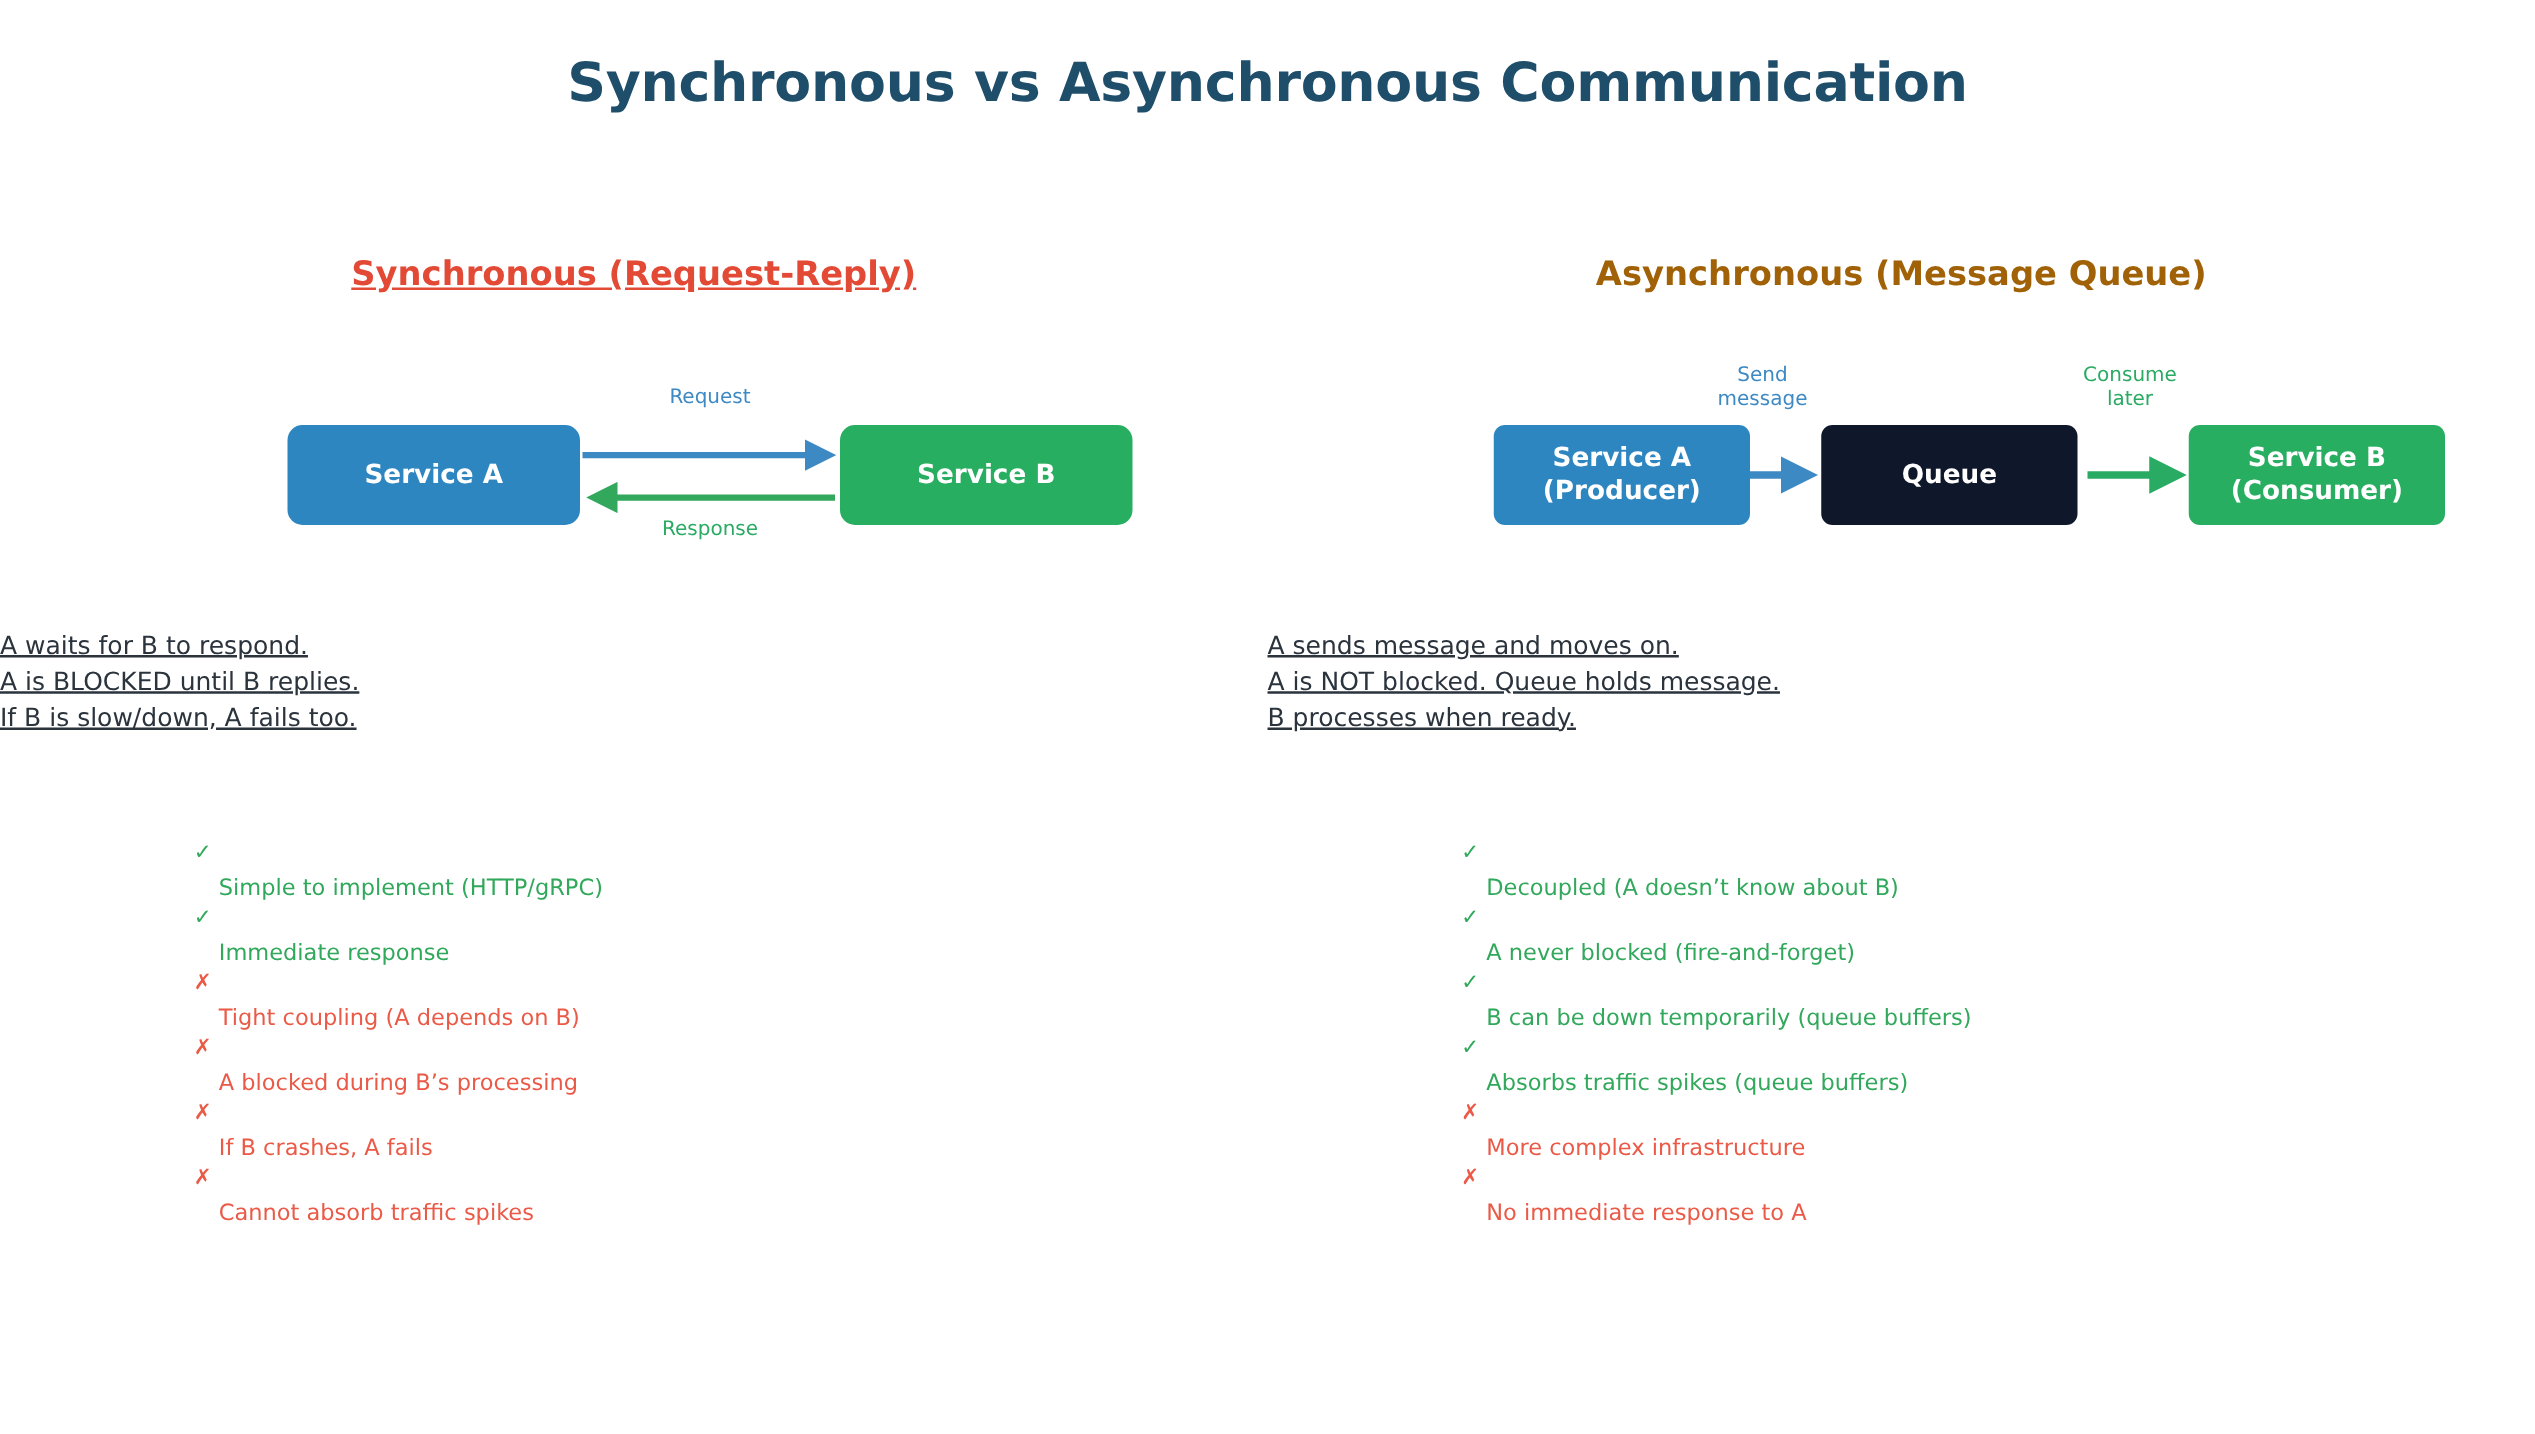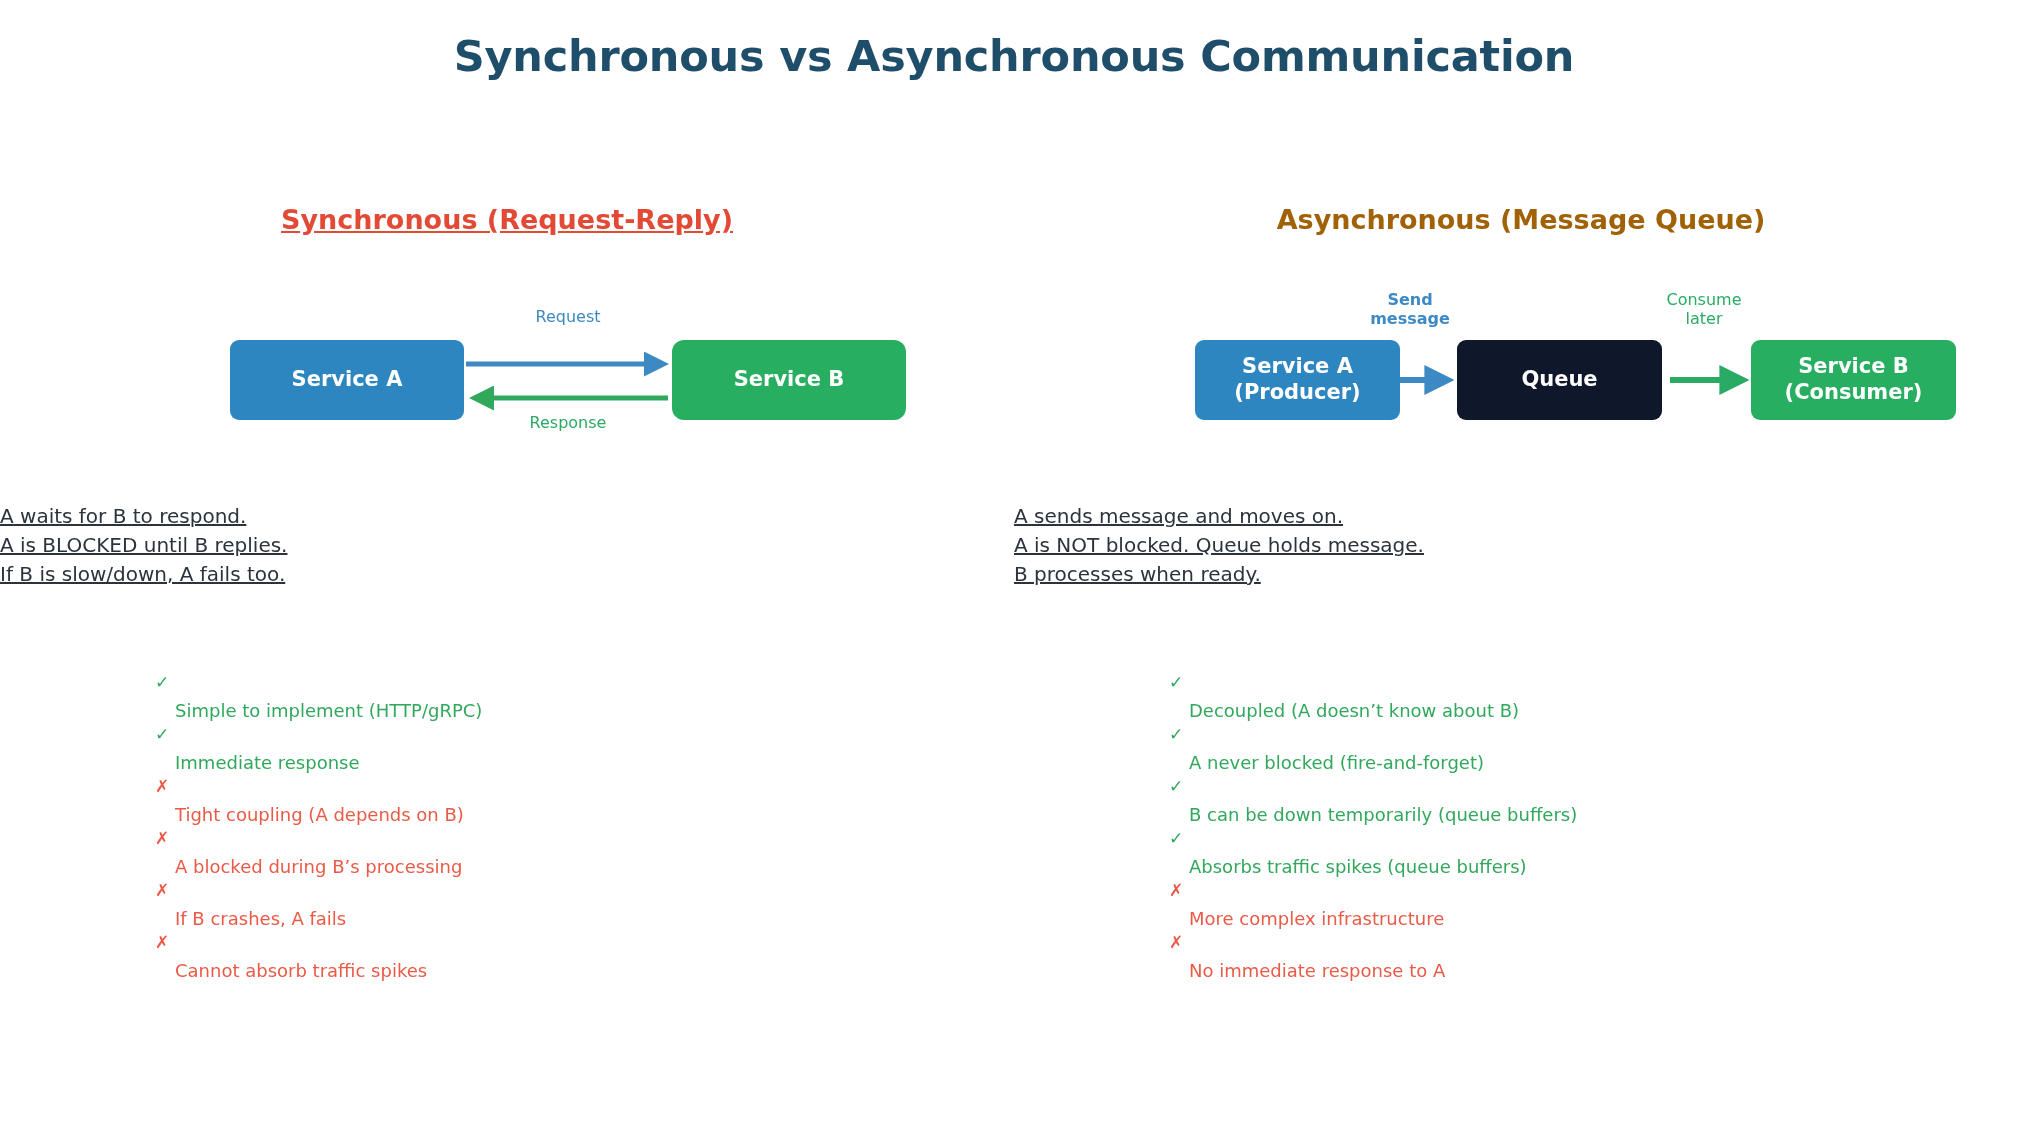--- a/index.html
+++ b/index.html
@@ -11,21 +11,21 @@
     width: 2028px;
     height: 1147px;
     position: relative;
     font-family: "DejaVu Sans", sans-serif;
     overflow: hidden;
   }
 
   
   #page-title {
     position: absolute;
-    top: 31px;
+    top: 42px;
     left: 0;
     width: 2028px;
     text-align: center;
     font-size: 43px;
     font-weight: bold;
     color: #1f4e6b;
     letter-spacing: -0.2px;
   }
 
   
@@ -70,21 +70,21 @@
     justify-content: center;
     text-align: center;
     line-height: 1.22;
     box-sizing: border-box;
   }
   .node-blue   { background: #2e86c1; }
   .node-green  { background: #27ae60; }
   .node-orange { background: #0f172a; }
 
   
-  #node-service-a      { left: 230px; top: 70px;  width: 234px; height: 80px; }
+  #node-service-a      { left: 230px; top: 70px;  width: 234px; height: 80px; border-radius: 12px; }
   #node-service-b      { left: 672px; top: 70px;  width: 234px; height: 80px; border-radius: 12px; }
 
   
   #node-producer       { left: 147px; top: 70px;  width: 205px; height: 80px; margin-left: 34px; }
   #node-queue          { left: 443px; top: 70px;  width: 205px; height: 80px; }
   #node-consumer       { left: 737px; top: 70px;  width: 205px; height: 80px; }
 
   
   .arrow-svg {
     position: absolute;
@@ -100,21 +100,21 @@
     text-align: center;
     font-size: 16px;
     line-height: 1.18;
     white-space: pre-line;
   }
   .edge-label-blue  { color: #3d89c4; }
   .edge-label-green { color: #2aab63; }
 
   #label-request  { left: 464px; top: 38px; width: 208px; }
   #label-response { left: 464px; top: 144px; width: 208px; }
-  #label-send     { left: 299px; top: 21px; width: 194px; font-weight: bold; }
+  #label-send     { left: 299px; top: 21px; width: 194px; }
   #label-consume  { left: 593px; top: 21px; width: 194px; }
 
   
   .caption {
     position: absolute;
     top: 322px;
     left: 0;
     width: 1014px;
     text-align: left;
     font-size: 20px;

